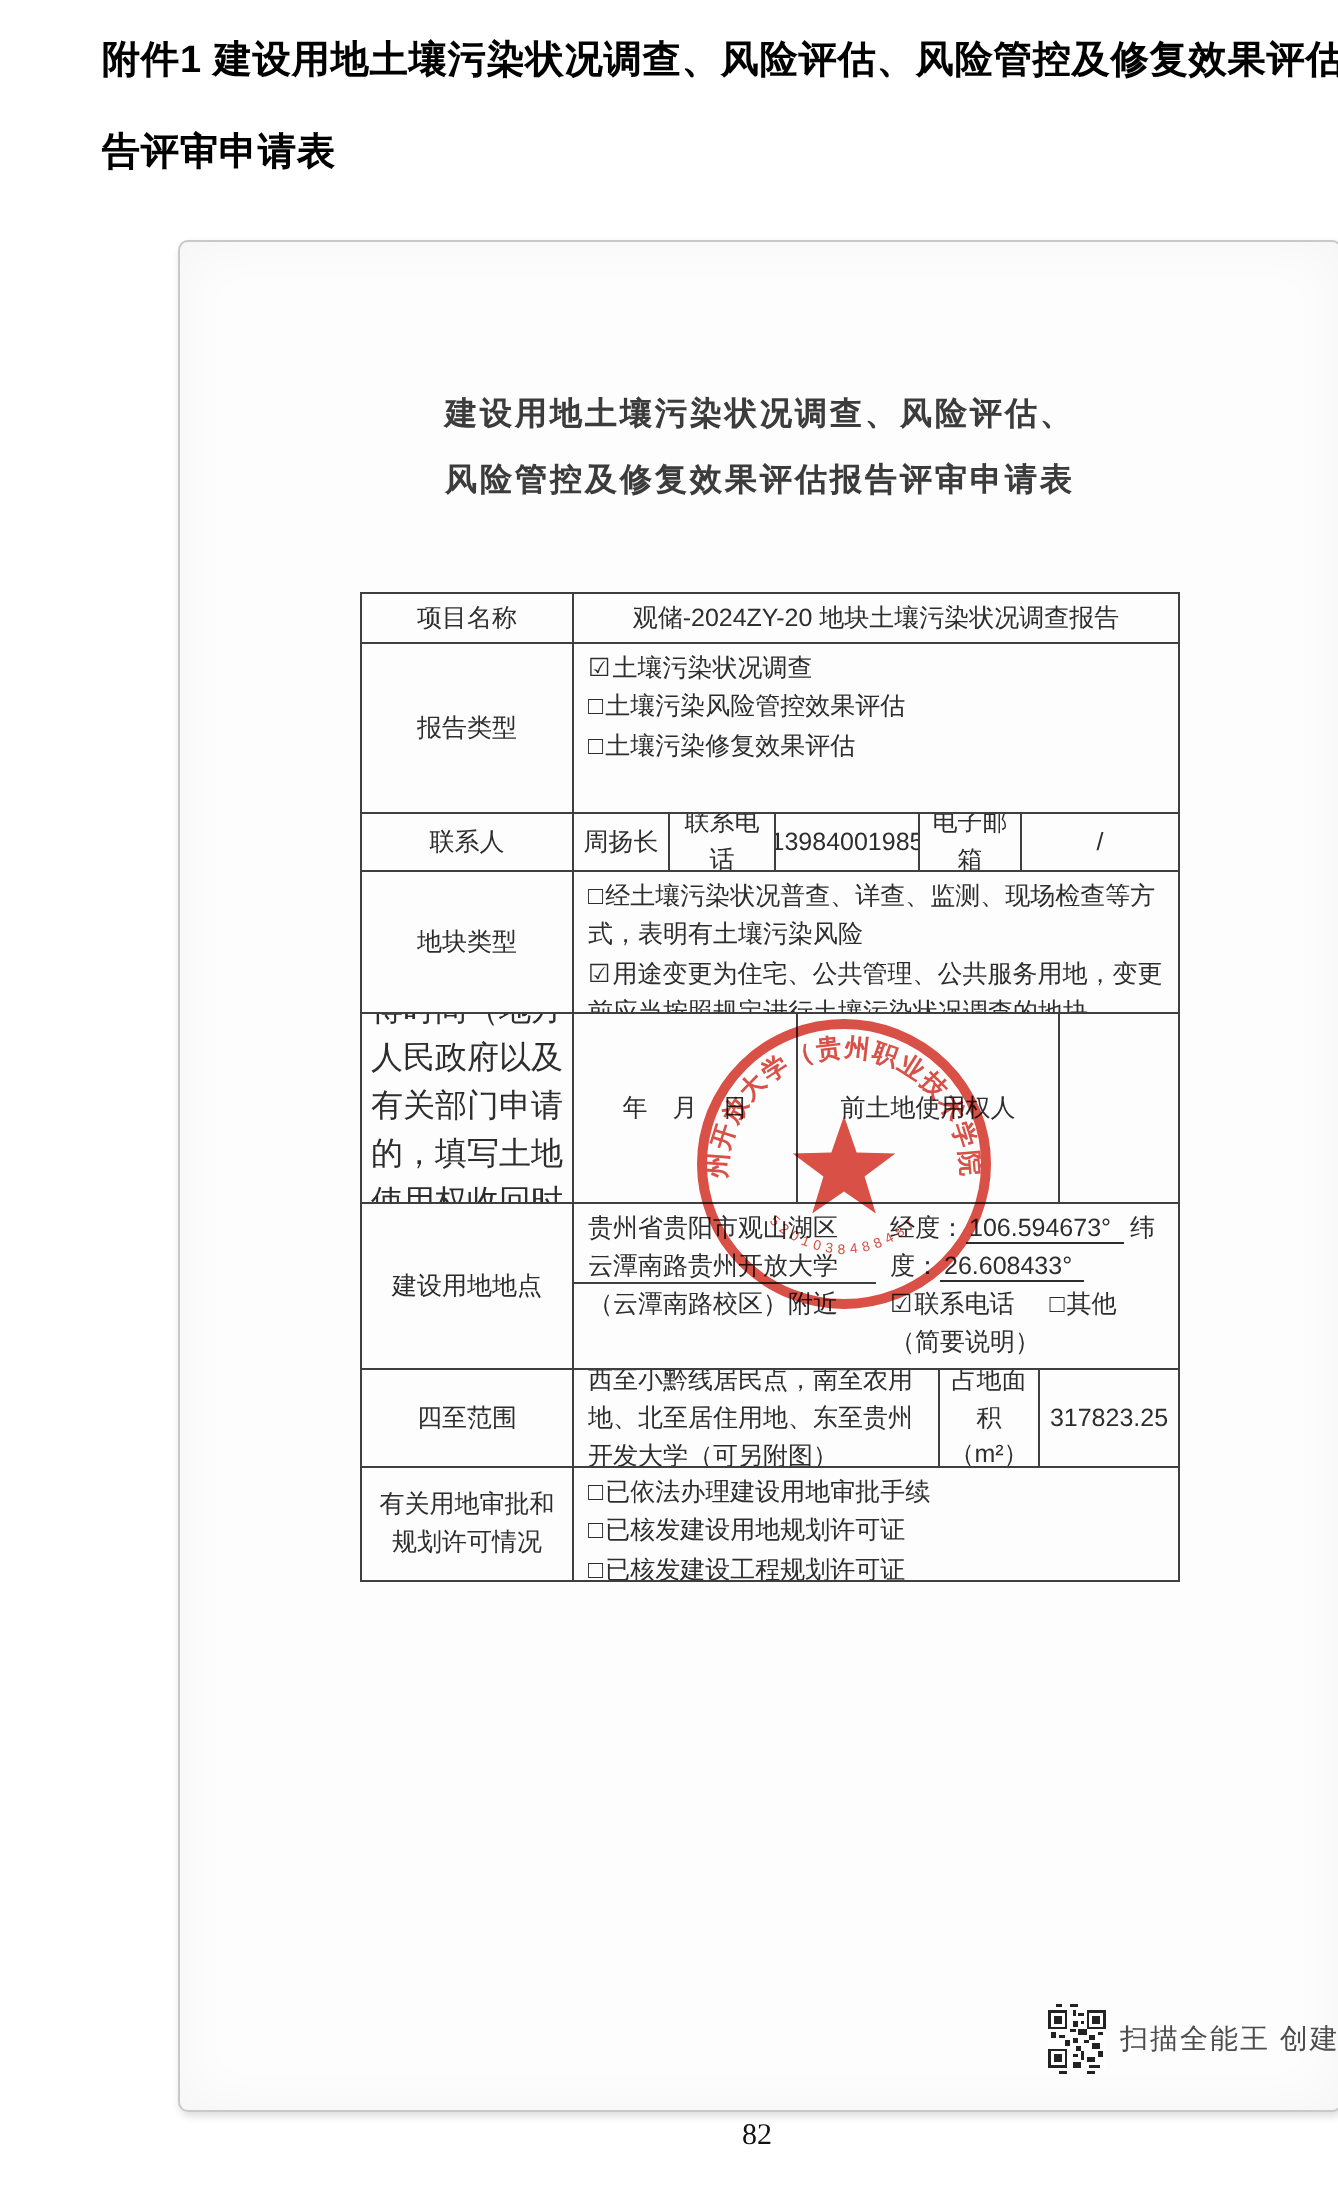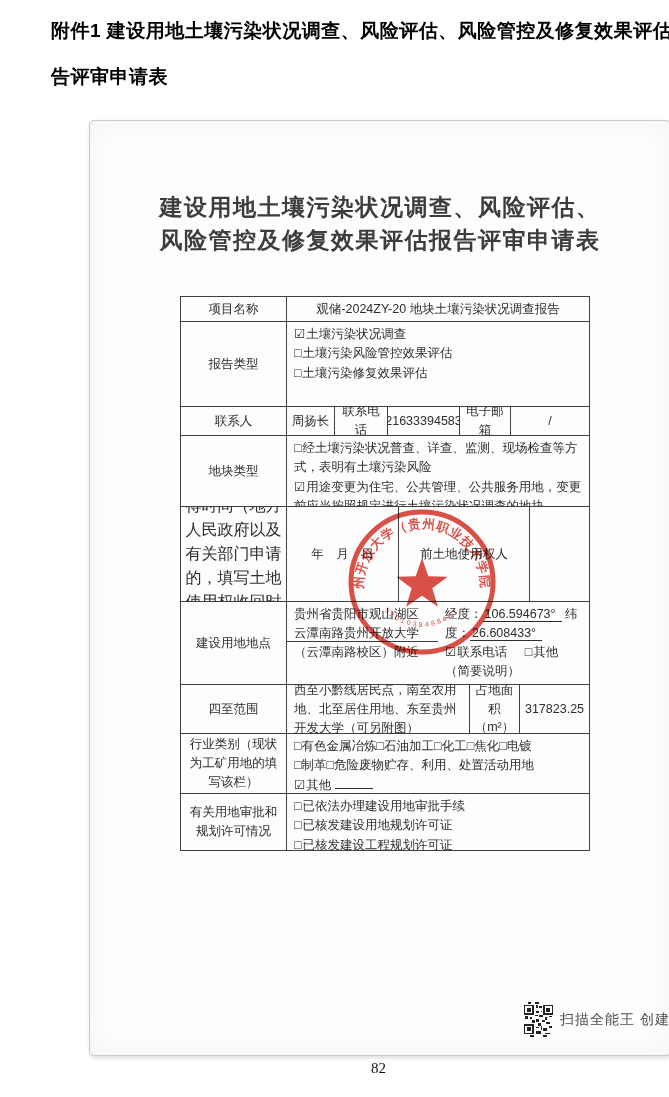--- a/index.html
+++ b/index.html
@@ -11,21 +11,21 @@
   .doc-heading { position:absolute; left:7px; top:8px; width:656px;
                  font-size:19px; font-weight:bold; color:#000;
                  line-height:46px; letter-spacing:0.5px; }
 
   
   .scan-card { position:absolute; left:45px; top:120px; width:582px; height:936px;
                background:#fdfdfd; border:1px solid #c9c9c9; border-radius:5px;
                box-shadow:1px 2px 4px rgba(0,0,0,0.14), inset 0 0 28px rgba(0,0,0,0.04); }
 
   .form-title { position:absolute; left:0; top:70px; width:100%; text-align:center;
-                font-size:23px; font-weight:600; color:#3c3c3c; line-height:33px;
+                font-size:16px; font-weight:600; color:#3c3c3c; line-height:33px;
                 letter-spacing:1.5px; }
 
   
   .tbl { position:absolute; left:90px; top:175px; width:410px;
          border:1.5px solid #3f3f3f; color:#2d2d2d; font-size:12.5px; }
   .trow { display:flex; border-bottom:1px solid #3f3f3f; align-items:stretch; }
   .trow:last-child { border-bottom:none; }
   .cell { border-right:1px solid #3f3f3f; overflow:hidden; }
   .cell:last-child { border-right:none; }
   .lab { width:106px; flex:0 0 106px; display:flex; align-items:center; justify-content:center;
@@ -86,21 +86,21 @@
           <span class="opt"><span class="box">☑</span><span>土壤污染状况调查</span></span>
           <span class="opt"><span class="box">□</span><span>土壤污染风险管控效果评估</span></span>
           <span class="opt"><span class="box">□</span><span>土壤污染修复效果评估</span></span>
         </div>
       </div>
 
       <div class="trow r3">
         <div class="cell lab">联系人</div>
         <div class="cell vcenter center" style="width:48px;flex:0 0 48px;">周扬长</div>
         <div class="cell lab" style="width:53px;flex:0 0 53px;">联系电话</div>
-        <div class="cell vcenter center" style="width:72px;flex:0 0 72px;">21633394583</div>
+        <div class="cell vcenter center" style="width:72px;flex:0 0 72px;">13984001985</div>
         <div class="cell lab" style="width:51px;flex:0 0 51px;">电子邮箱</div>
         <div class="cell vcenter center" style="flex:1;">/</div>
       </div>
 
       <div class="trow r4">
         <div class="cell lab">地块类型</div>
         <div class="cell val">
           <span class="opt"><span class="box">□</span><span>经土壤污染状况普查、详查、监测、现场检查等方式，表明有土壤污染风险</span></span>
           <span class="opt"><span class="box">☑</span><span>用途变更为住宅、公共管理、公共服务用地，变更前应当按照规定进行土壤污染状况调查的地块</span></span>
         </div>
@@ -130,28 +130,20 @@
 
       <div class="trow r7">
         <div class="cell lab">四至范围</div>
         <div class="cell val vcenter" style="width:183px;flex:0 0 183px;">西至小黔线居民点，南至农用地、北至居住用地、东至贵州开发大学（可另附图）</div>
         <div class="cell lab" style="width:50px;flex:0 0 50px;padding:2px;">
           <span><span>占地面积</span><span>（m²）</span></span>
         </div>
         <div class="cell vcenter center" style="flex:1;">317823.25</div>
       </div>
 
-      <div class="trow r8">
-        <div class="cell lab">行业类别（现状为工矿用地的填写该栏）</div>
-        <div class="cell val">
-          <span class="opt">□有色金属冶炼□石油加工□化工□焦化□电镀</span>
-          <span class="opt">□制革□危险废物贮存、利用、处置活动用地</span>
-          <span class="opt"><span class="box">☑</span><span>其他</span> <span class="blank"></span></span>
-        </div>
-      </div>
 
       <div class="trow r9">
         <div class="cell lab">有关用地审批和规划许可情况</div>
         <div class="cell val">
           <span class="opt"><span class="box">□</span><span>已依法办理建设用地审批手续</span></span>
           <span class="opt"><span class="box">□</span><span>已核发建设用地规划许可证</span></span>
           <span class="opt"><span class="box">□</span><span>已核发建设工程规划许可证</span></span>
         </div>
       </div>
 

